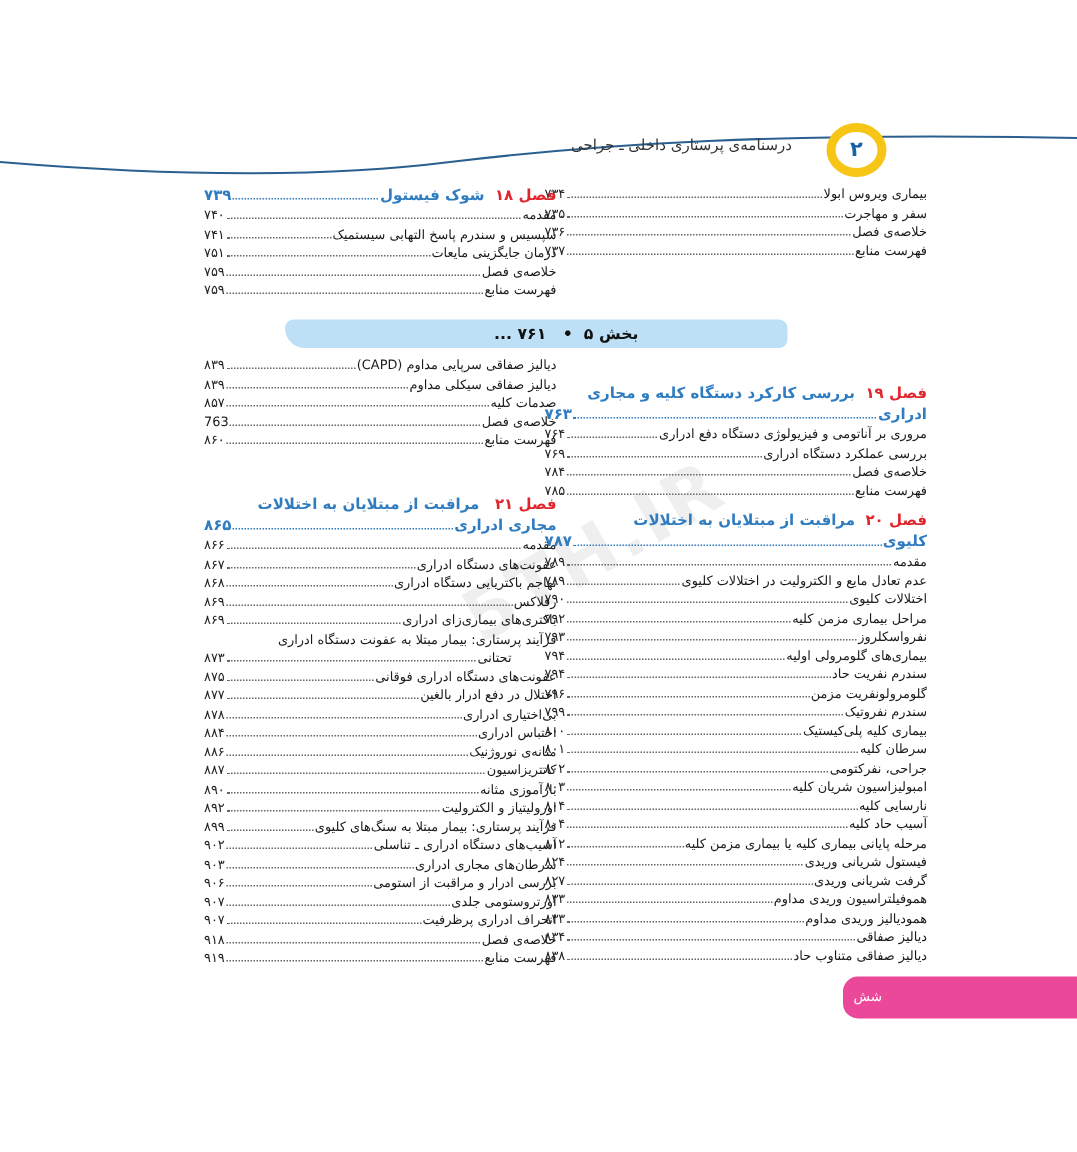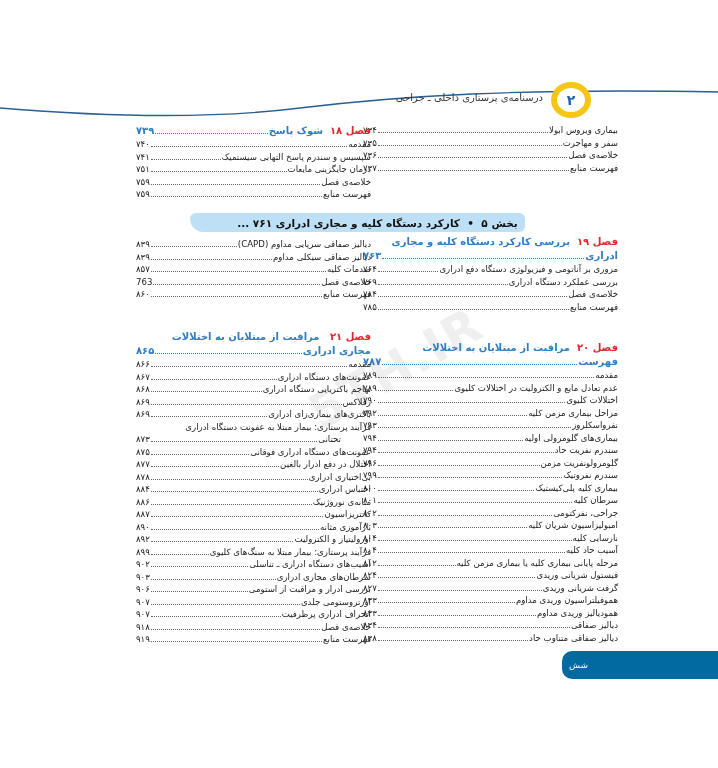--- a/index.html
+++ b/index.html
@@ -14,21 +14,21 @@
   .header-curve { position: absolute; left: 0; top: 70px; width: 718px; height: 60px; }
   .page-badge {
     position: absolute; left: 551px; top: 82px; width: 40px; height: 36px;
     border-radius: 50%; background: #fff;
     border: 6px solid #f6c515;
     box-sizing: border-box;
     display: flex; align-items: center; justify-content: center;
     color: #1a63a8; font-weight: bold; font-size: 14px;
   }
   .running-title {
-    position: absolute; right: 175px; top: 92px;
+    position: absolute; right: 190px; top: 92px;
     font-size: 10px; color: #333; direction: rtl;
   }
   .col {
     position: absolute; direction: rtl;
     font-size: 8.6px; line-height: 12.5px;
   }
   .col-right { left: 363px; width: 255px; }
   .col-left { left: 136px; width: 235px; }
   .row {
     display: flex; flex-direction: row; align-items: baseline;
@@ -52,21 +52,21 @@
     direction: rtl; display: flex; align-items: center; justify-content: center;
     font-weight: bold; font-size: 10.5px; color: #111;
   }
   .watermark {
     position: absolute; left: 300px; top: 340px; font-size: 48px;
     color: rgba(150,150,150,0.15); transform: rotate(-30deg);
     font-weight: bold; letter-spacing: 2px;
   }
   .footer-tab {
     position: absolute; left: 562px; top: 651px; width: 156px; height: 28px;
-    background: #0369a1; border-radius: 10px 0 0 10px;
+    background: #ec4899; border-radius: 10px 0 0 10px;
     color: #fff; font-size: 9px; direction: rtl;
     display: flex; align-items: center; padding-right: 130px; box-sizing: border-box;
   }
   .wrap-line { direction: rtl; white-space: nowrap; }
 </style>
 </head>
 <body>
 
 <div class="page">
 
@@ -99,21 +99,21 @@
       </div>
     <div class="row">
         <span class="t">فهرست منابع</span>
         <span class="dots"></span>
         <span class="n">۷۳۷</span>
       </div>
   </div>
 
   <div class="col col-left" style="top:124px;">
     <div class="row chap">
-      <span class="t"><span class="lbl">فصل ۱۸</span>&nbsp; <span>شوک پاسخ</span></span>
+      <span class="t"><span class="lbl">فصل ۱۸</span>&nbsp; <span>شوک فیستول</span></span>
       <span class="dots"></span>
       <span class="n">۷۳۹</span>
     </div>
     <div class="row">
         <span class="t">مقدمه</span>
         <span class="dots"></span>
         <span class="n">۷۴۰</span>
       </div>
     <div class="row">
         <span class="t">سپسیس و سندرم پاسخ التهابی سیستمیک</span>
@@ -131,24 +131,24 @@
         <span class="n">۷۵۹</span>
       </div>
     <div class="row">
         <span class="t">فهرست منابع</span>
         <span class="dots"></span>
         <span class="n">۷۵۹</span>
       </div>
   </div>
 
   <div class="part-banner">
-    <span>بخش ۵</span>&nbsp;&nbsp;<span>•</span>&nbsp;&nbsp;<span>کارکرد دستگاه کلیه و مجاری ادراری</span>&nbsp;<span style="direction:ltr;unicode-bidi:embed;margin-left:40px;">... ۷۶۱</span>
-  </div>
-
-  <div class="col col-right" style="top:235px;">
+    <span>بخش ۵</span>&nbsp;&nbsp;<span>•</span>&nbsp;&nbsp;&nbsp;<span style="direction:ltr;unicode-bidi:embed;margin-left:40px;">... ۷۶۱</span>
+  </div>
+
+  <div class="col col-right" style="top:256px;">
     <div class="wrap-line chap">
       <span class="lbl">فصل ۱۹</span>&nbsp; <span>بررسی کارکرد دستگاه کلیه و مجاری</span>
     </div>
     <div class="row chap">
       <span class="t">ادراری</span>
       <span class="dots"></span>
       <span class="n">۷۶۳</span>
     </div>
     <div class="row">
         <span class="t">مروری بر آناتومی و فیزیولوژی دستگاه دفع ادراری</span>
@@ -170,21 +170,21 @@
         <span class="dots"></span>
         <span class="n">۷۸۵</span>
       </div>
   </div>
 
   <div class="col col-right" style="top:325px;margin-top:16px;">
     <div class="wrap-line chap">
       <span class="lbl">فصل ۲۰</span>&nbsp; <span>مراقبت از مبتلایان به اختلالات</span>
     </div>
     <div class="row chap">
-      <span class="t">فهرست</span>
+      <span class="t">کلیوی</span>
       <span class="dots"></span>
       <span class="n">۷۸۷</span>
     </div>
     <div class="row">
         <span class="t">مقدمه</span>
         <span class="dots"></span>
         <span class="n">۷۸۹</span>
       </div>
     <div class="row">
         <span class="t">عدم تعادل مایع و الکترولیت در اختلالات کلیوی</span>

